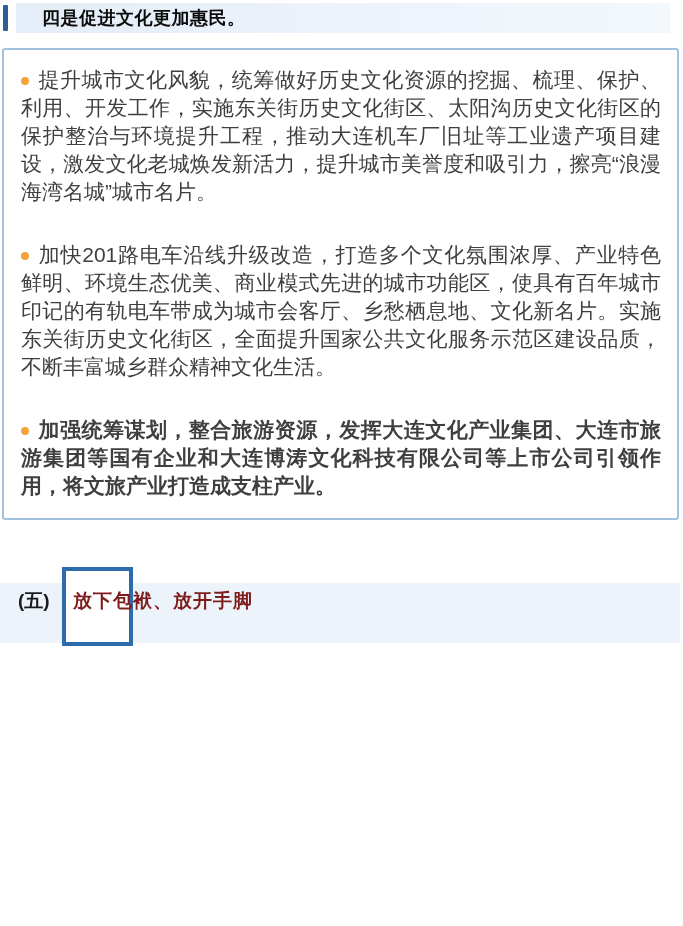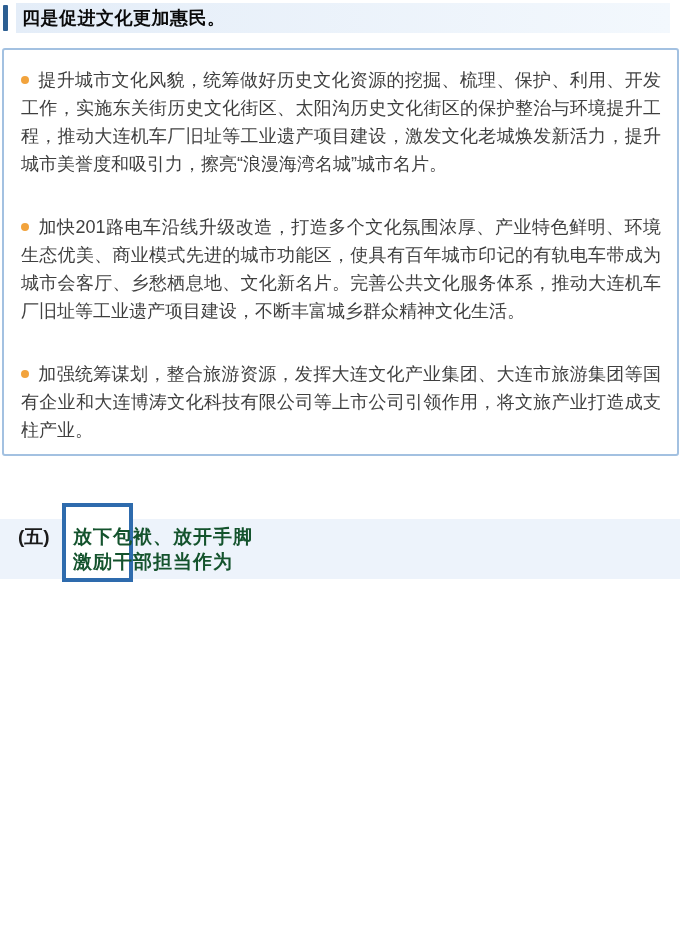--- a/index.html
+++ b/index.html
@@ -35,43 +35,43 @@
     width:5px; height:26px;
     background:var(--accent-bar);
     border-radius:1px;
   }
   .header-band{
     position:absolute;
     left:16px; right:13px; top:0;
     height:30px;
     background:linear-gradient(90deg,var(--band-top-left) 0%,var(--band-top-right) 100%);
     line-height:30px;
-    padding-left:6px;
+    padding-left:26px;
     font-size:18px;
     font-weight:bold;
     color:var(--title-text);
     letter-spacing:0.5px;
     white-space:nowrap;
   }
   
   .content-box{
     margin:15px 4px 0 2px;
     border:2px solid var(--box-border);
     border-radius:3px;
     background:#ffffff;
     padding:16px 16px 10px 17px;
   }
   .para{
-    font-size:18px;
+    font-size:21px;
     line-height:28px;
     color:var(--body-text);
     text-align:justify;
     margin-bottom:35px;
   }
-  .para:last-child{margin-bottom:0;}
+  .para:last-child{margin-bottom:8px;font-weight:bold;}
   .bullet{
     display:inline-block;
     width:8px; height:8px;
     border-radius:50%;
     background:var(--bullet);
     margin-right:9px;
     vertical-align:2px;
   }
   
   .next-header{
@@ -99,50 +99,49 @@
     font-weight:bold;
     line-height:26px;
     color:#1a1a1a;
   }
   .nh-title{
     position:absolute;
     left:73px; top:21px;
     font-size:19px;
     font-weight:bold;
     line-height:25px;
-    color:#14532d;
+    color:#7f1d1d;
     letter-spacing:1px;
     white-space:nowrap;
   }
 </style>
 </head>
 <body>
 
 <div class="page">
 
   <div class="sec-header">
     <span class="accent-bar"></span>
     <div class="header-band">四是促进文化更加惠民。</div>
   </div>
 
   <div class="content-box">
     <p class="para">
       <span class="bullet"></span><span>提升城市文化风貌，统筹做好历史文化资源的挖掘、梳理、保护、利用、开发工作，实施东关街历史文化街区、太阳沟历史文化街区的保护整治与环境提升工程，推动大连机车厂旧址等工业遗产项目建设，激发文化老城焕发新活力，提升城市美誉度和吸引力，擦亮“浪漫海湾名城”城市名片。</span>
     </p>
     <p class="para">
-      <span class="bullet"></span><span>加快201路电车沿线升级改造，打造多个文化氛围浓厚、产业特色鲜明、环境生态优美、商业模式先进的城市功能区，使具有百年城市印记的有轨电车带成为城市会客厅、乡愁栖息地、文化新名片。完善公共文化服务体系，推动大连机车厂旧址等工业遗产项目建设，不断丰富城乡群众精神文化生活。</span>
+      <span class="bullet"></span><span>加快201路电车沿线升级改造，打造多个文化氛围浓厚、产业特色鲜明、环境生态优美、商业模式先进的城市功能区，使具有百年城市印记的有轨电车带成为城市会客厅、乡愁栖息地、文化新名片。实施东关街历史文化街区，全面提升国家公共文化服务示范区建设品质，不断丰富城乡群众精神文化生活。</span>
     </p>
     <p class="para">
       <span class="bullet"></span><span>加强统筹谋划，整合旅游资源，发挥大连文化产业集团、大连市旅游集团等国有企业和大连博涛文化科技有限公司等上市公司引领作用，将文旅产业打造成支柱产业。</span>
     </p>
   </div>
 
   <div class="next-header">
     <div class="nh-band"></div>
     <div class="nh-frame"></div>
     <div class="nh-number">(五)</div>
     <div class="nh-title">
       <div>放下包袱、放开手脚</div>
-      <div>激励干部担当作为</div>
     </div>
   </div>
 
 </div>
 
 </body></html>

